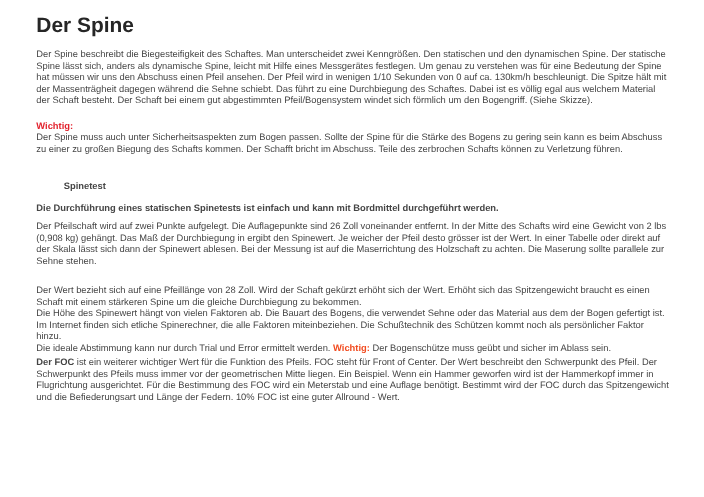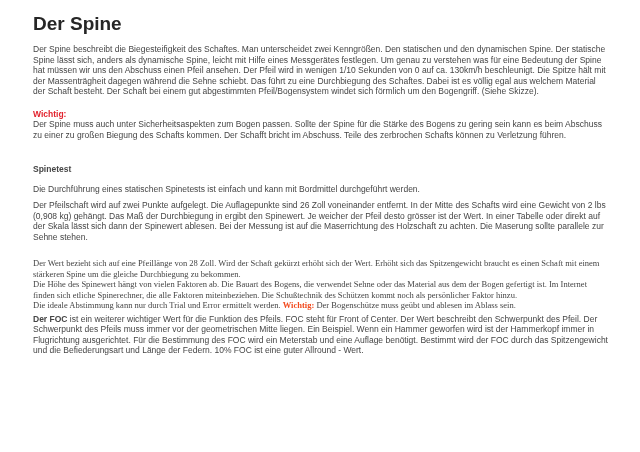--- a/index.html
+++ b/index.html
@@ -25,24 +25,24 @@
     color: var(--title-text, #262626);
   }
   p {
     font-size: 8.5px;
     line-height: 10.5px;
     margin: 0;
     white-space: pre-line;
   }
   .intro-p       { margin-bottom: 12px; }
   .safety-note   { margin-bottom: 24px; }
-  .section-head  { font-weight: bold; margin-bottom: 9px; }
-  .section-intro { margin-bottom: 6px; }
+  .section-head  { font-weight: bold; margin-bottom: 9px; margin-left: 25px; }
+  .section-intro { margin-bottom: 6px; font-weight: bold; }
   .procedure-p   { margin-bottom: 16px; }
-  .value-p       { margin-bottom: 3px; font-family: Liberation Serif, serif; }
+  .value-p       { margin-bottom: 3px; }
   .foc-p         { margin-bottom: 0; }
   .red-label {
     color: var(--heading-red, #e2222d);
     font-weight: bold;
   }
   .orange-label {
     color: var(--inline-red, #f24a1e);
     font-weight: bold;
   }
   .bold { font-weight: bold; }
@@ -60,17 +60,17 @@
 Der Spine muss auch unter Sicherheitsaspekten zum Bogen passen. Sollte der Spine für die Stärke des Bogens zu gering sein kann es beim Abschuss zu einer zu großen Biegung des Schafts kommen. Der Schafft bricht im Abschuss. Teile des zerbrochen Schafts können zu Verletzung führen.</span></p>
 
   <p class="section-head">Spinetest</p>
 
   <p class="section-intro">Die Durchführung eines statischen Spinetests ist einfach und kann mit Bordmittel durchgeführt werden.</p>
 
   <p class="procedure-p">Der Pfeilschaft wird auf zwei Punkte aufgelegt. Die Auflagepunkte sind 26 Zoll voneinander entfernt. In der Mitte des Schafts wird eine Gewicht von 2 lbs (0,908 kg) gehängt. Das Maß der Durchbiegung in ergibt den Spinewert. Je weicher der Pfeil desto grösser ist der Wert. In einer Tabelle oder direkt auf der Skala lässt sich dann der Spinewert ablesen. Bei der Messung ist auf die Maserrichtung des Holzschaft zu achten. Die Maserung sollte parallele zur Sehne stehen.</p>
 
   <p class="value-p"><span>Der Wert bezieht sich auf eine Pfeillänge von 28 Zoll. Wird der Schaft gekürzt erhöht sich der Wert. Erhöht sich das Spitzengewicht braucht es einen Schaft mit einem stärkeren Spine um die gleiche Durchbiegung zu bekommen.
 Die Höhe des Spinewert hängt von vielen Faktoren ab. Die Bauart des Bogens, die verwendet Sehne oder das Material aus dem der Bogen gefertigt ist. Im Internet finden sich etliche Spinerechner, die alle Faktoren miteinbeziehen. Die Schußtechnik des Schützen kommt noch als persönlicher Faktor hinzu.
-Die ideale Abstimmung kann nur durch Trial und Error ermittelt werden. </span><span class="orange-label">Wichtig:</span><span> Der Bogenschütze muss geübt und ablesen im Ablass sein.</span></p>
+Die ideale Abstimmung kann nur durch Trial und Error ermittelt werden. </span><span class="orange-label">Wichtig:</span><span> Der Bogenschütze muss geübt und sicher im Ablass sein.</span></p>
 
   <p class="foc-p"><span class="bold">Der FOC</span><span> ist ein weiterer wichtiger Wert für die Funktion des Pfeils. FOC steht für Front of Center. Der Wert beschreibt den Schwerpunkt des Pfeil. Der Schwerpunkt des Pfeils muss immer vor der geometrischen Mitte liegen. Ein Beispiel. Wenn ein Hammer geworfen wird ist der Hammerkopf immer in Flugrichtung ausgerichtet. Für die Bestimmung des FOC wird ein Meterstab und eine Auflage benötigt. Bestimmt wird der FOC durch das Spitzengewicht und die Befiederungsart und Länge der Federn. 10% FOC ist eine guter Allround - Wert.</span></p>
 
 </div>
 
 </body></html>

